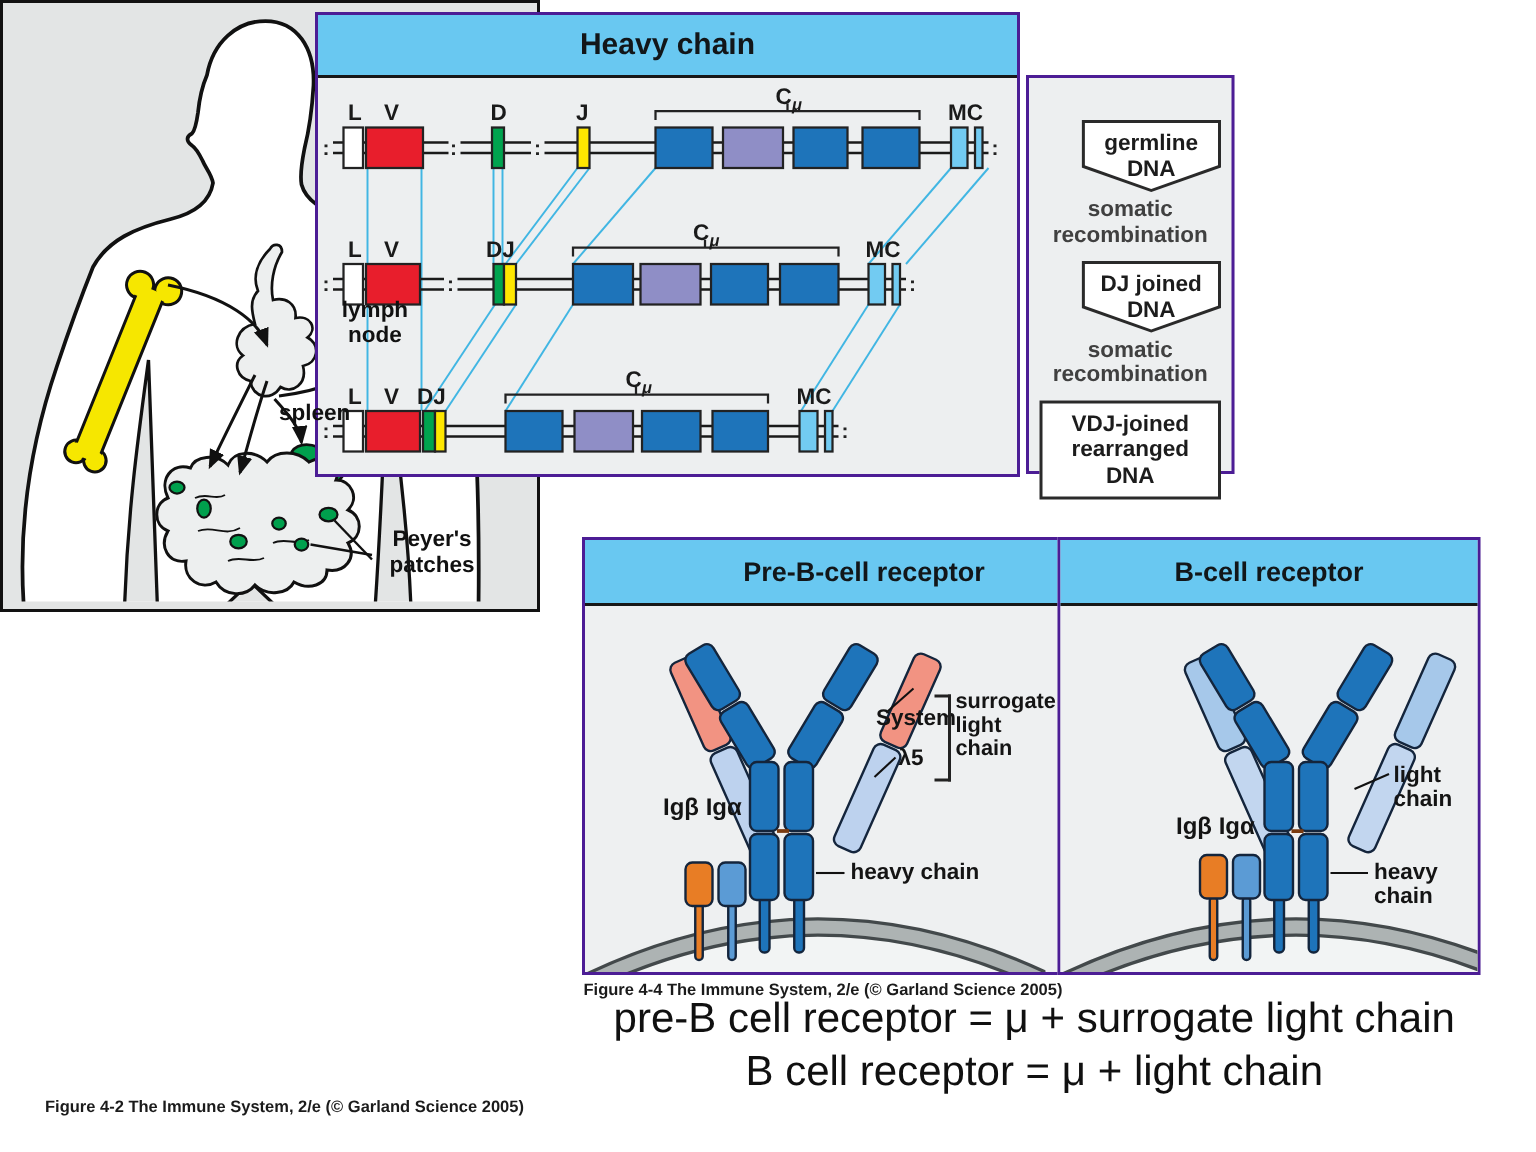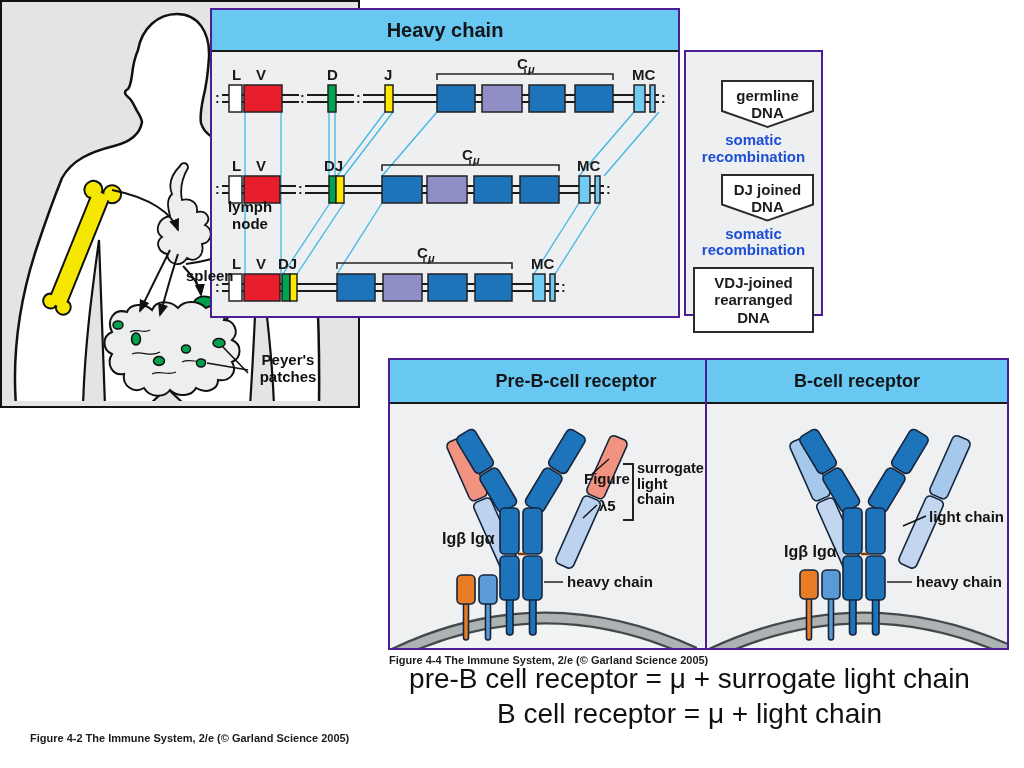--- a/index.html
+++ b/index.html
@@ -18,36 +18,36 @@
   
   #recomb-panel{left:684px;top:50px;width:139px;height:266px;padding:28px 7px 0;}
   .step-banner{position:relative;height:48px;margin-bottom:2px;margin-left:28px;}
   .banner-outer{position:absolute;inset:0;background:#2a2a2a;
                 clip-path:polygon(0 0,100% 0,100% 66%,50% 100%,0 66%);}
   .banner-inner{position:absolute;inset:2px;background:#ffffff;
                 clip-path:polygon(0 0,100% 0,100% 64%,50% 100%,0 64%);}
   .banner-text{position:absolute;top:7px;left:0;width:100%;text-align:center;
                font-weight:bold;font-size:15px;color:#1c1c1c;}
   .step-process{font-weight:bold;font-size:15px;line-height:1.12;text-align:center;
-                color:#1d4ed8;margin:4px 0 8px;}
+                color:#404040;margin:4px 0 8px;}
   .step-final{border:2px solid #2a2a2a;background:#fff;font-weight:bold;font-size:15px;
               line-height:1.15;text-align:center;padding:5px 1px;color:#1c1c1c;}
   
   #body-panel{left:30px;top:325px;width:356px;height:404px;border:2.5px solid #121212;
               background:#e3e5e5;overflow:hidden;}
   .anat-label{position:absolute;font-weight:bold;font-size:15px;line-height:1.1;
               color:#111;text-align:center;}
   
   .receptor-panel{height:292px;}
   .receptor-header{height:42px;line-height:42px;font-size:18px;}
   .receptor-body{position:relative;height:244px;overflow:hidden;background:#eef0f1;}
   .receptor-body svg{position:absolute;left:0;top:0;}
   .fig-label{position:absolute;font-weight:bold;color:#141414;font-size:15px;line-height:1.08;}
   #preb-panel{left:388px;top:358px;width:376px;}
-  #b-panel{left:705px;top:358px;width:304px;}
+  #b-panel{left:705px;top:358px;width:282px;}
   .sl-bracket{position:absolute;border:2.5px solid #222;border-left:none;width:9px;height:54px;}
   
   .fig-caption{position:absolute;font-weight:bold;font-size:11px;color:#1b1b1b;}
   #summary{position:absolute;left:355px;top:661px;width:669px;text-align:center;
            font-size:28px;line-height:35px;color:#101010;}
 </style>
 </head>
 <body>
 
 <div id="stage">
@@ -330,21 +330,21 @@
           <rect x="95.5" y="198" width="5" height="38" rx="2.5"></rect>
           <rect x="89" y="171" width="18" height="29" rx="4.5"></rect>
         </g>
 
         <g stroke="#111" stroke-width="1.4" fill="none">
           <line x1="219" y1="55" x2="202" y2="70"></line>
           <line x1="193" y1="114" x2="207" y2="101"></line>
           <line x1="154" y1="178" x2="173" y2="178"></line>
         </g>
       </svg>
-      <div class="fig-label" style="left:194px;top:67px;">Figure</div>
+      <div class="fig-label" style="left:194px;top:67px;">System</div>
       <div class="fig-label" style="left:209px;top:94px;">λ5</div>
       <div class="sl-bracket" style="left:233px;top:59px;"></div>
       <div class="fig-label" style="left:247px;top:57px;width:62px;font-size:14.5px;">surrogate light chain</div>
       <div class="fig-label" style="left:52px;top:126px;font-size:16px;">Igβ Igα</div>
       <div class="fig-label" style="left:177px;top:170px;">heavy chain</div>
     </div>
   </section>
   <div class="fig-caption" style="left:389px;top:654px;">Figure 4-4 The Immune System, 2/e (© Garland Science 2005)</div>
 
   <section class="panel receptor-panel" id="b-panel">

